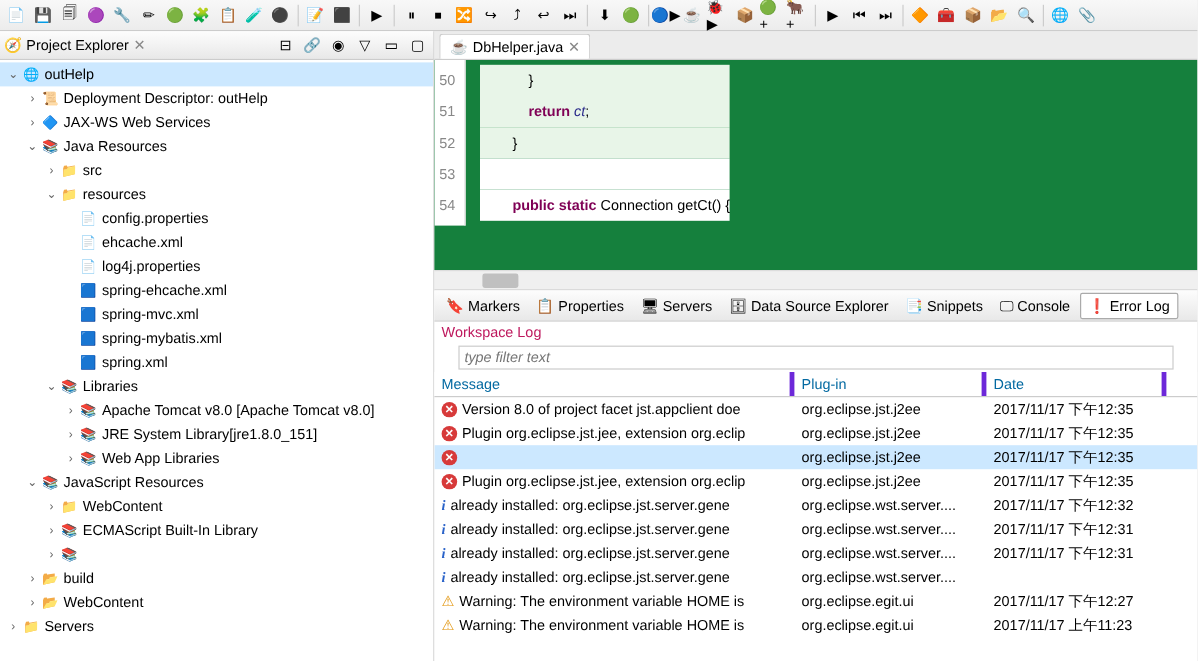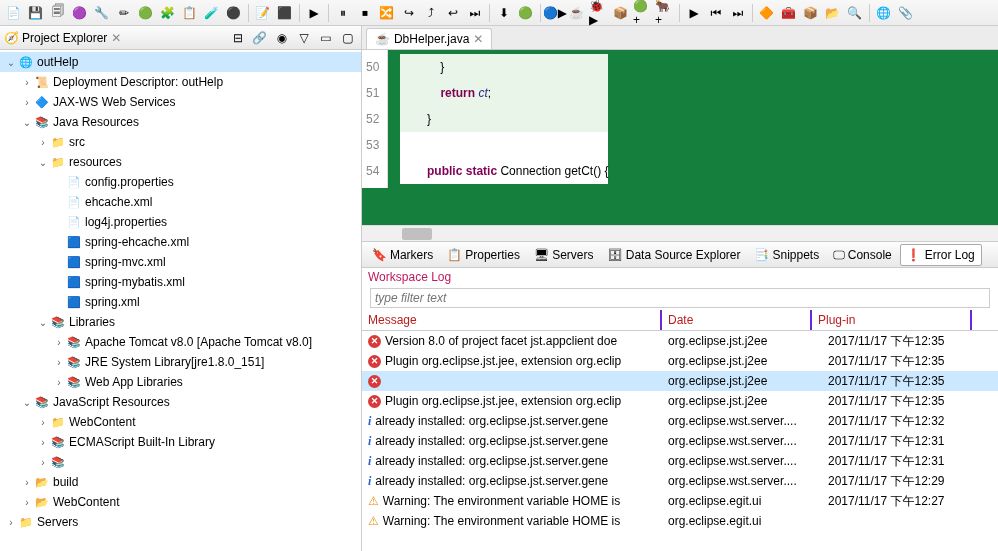--- a/index.html
+++ b/index.html
@@ -31,24 +31,24 @@
 .code .line.plain{background:#fff;}
 .kw{color:#7f0055;font-weight:bold;}
 .it{font-style:italic;color:#2a2a8a;}
 .hscroll{height:16px;background:#f0f0f0;border-top:1px solid #ddd;position:relative;}
 .hthumb{position:absolute;left:40px;top:2px;width:30px;height:12px;background:#c0c0c0;border-radius:2px;}
 .bottom{height:310px;border-top:1px solid #ccc;display:flex;flex-direction:column;background:#fff;}
 .btabs{height:26px;background:linear-gradient(#fdfdfd,#e8e8e8);border-bottom:1px solid #ccc;display:flex;align-items:center;padding:0 4px;gap:2px;}
 .btab{padding:3px 6px;display:flex;align-items:center;gap:3px;cursor:pointer;border-radius:2px;}
 .btab.active{background:#fff;border:1px solid #aaa;}
 .wlog{padding:2px 6px;color:#be185d;}
-.filter{margin:2px 8px;}
+.filter{margin:2px 20px;}
 .filter input{width:100%;border:1px solid #ccc;padding:2px 4px;color:#999;font-style:italic;}
 .log-head{display:flex;border-bottom:1px solid #ccc;background:#fff;}
-.log-head .col{padding:3px 6px;border-right:2px solid #6d28d9;font-weight:normal;color:#b91c1c;}
+.log-head .col{padding:3px 6px;border-right:4px solid #6d28d9;font-weight:normal;color:#0369a1;}
 .log-body{overflow:auto;}
 .log-row{display:flex;height:20px;align-items:center;cursor:pointer;}
 .log-row.sel{background:#cce8ff;}
 .log-row .cell{padding:0 6px;overflow:hidden;text-overflow:ellipsis;white-space:nowrap;}
 .col-msg{width:300px;display:flex;align-items:center;gap:4px;}
 .col-plugin{width:160px;}
 .col-date{width:150px;}
 .icon-err{color:#fff;background:#d73a3a;border-radius:50%;width:13px;height:13px;display:inline-flex;align-items:center;justify-content:center;font-size:9px;font-weight:bold;}
 .icon-info{color:#2962c9;font-weight:bold;font-style:italic;font-family:serif;}
 .icon-warn{color:#e09000;}
@@ -332,22 +332,22 @@
             <span>❗</span>
             <span>Error Log</span>
           </div>
         </div>
       <div class="wlog">Workspace Log</div>
       <div class="filter">
         <input placeholder="type filter text" style="">
       </div>
       <div class="log-head">
         <div class="col col-msg">Message</div>
+        <div class="col col-plugin">Plug-in</div>
         <div class="col col-date">Date</div>
-        <div class="col col-plugin">Plug-in</div>
       </div>
       <div class="log-body" id="logbody">
           <div class="log-row">
             <div class="cell col-msg">
               <span class="icon-err">✕</span>
               <span>Version 8.0 of project facet jst.appclient doe</span>
             </div>
             <div class="cell col-plugin">org.eclipse.jst.j2ee</div>
             <div class="cell col-date">2017/11/17 下午12:35</div>
           </div>
@@ -397,33 +397,33 @@
             </div>
             <div class="cell col-plugin">org.eclipse.wst.server....</div>
             <div class="cell col-date">2017/11/17 下午12:31</div>
           </div>
           <div class="log-row">
             <div class="cell col-msg">
               <span class="icon-info">i</span>
               <span>already installed: org.eclipse.jst.server.gene</span>
             </div>
             <div class="cell col-plugin">org.eclipse.wst.server....</div>
-            <div class="cell col-date">2017/11/17 下午12:29</div>
           </div>
           <div class="log-row">
             <div class="cell col-msg">
               <span class="icon-warn">⚠</span>
               <span>Warning: The environment variable HOME is</span>
             </div>
             <div class="cell col-plugin">org.eclipse.egit.ui</div>
             <div class="cell col-date">2017/11/17 下午12:27</div>
           </div>
           <div class="log-row">
             <div class="cell col-msg">
               <span class="icon-warn">⚠</span>
               <span>Warning: The environment variable HOME is</span>
             </div>
             <div class="cell col-plugin">org.eclipse.egit.ui</div>
+            <div class="cell col-date">2017/11/17 上午11:23</div>
           </div>
         </div>
     </div>
   </div>
 </div>
 
 </body></html>

